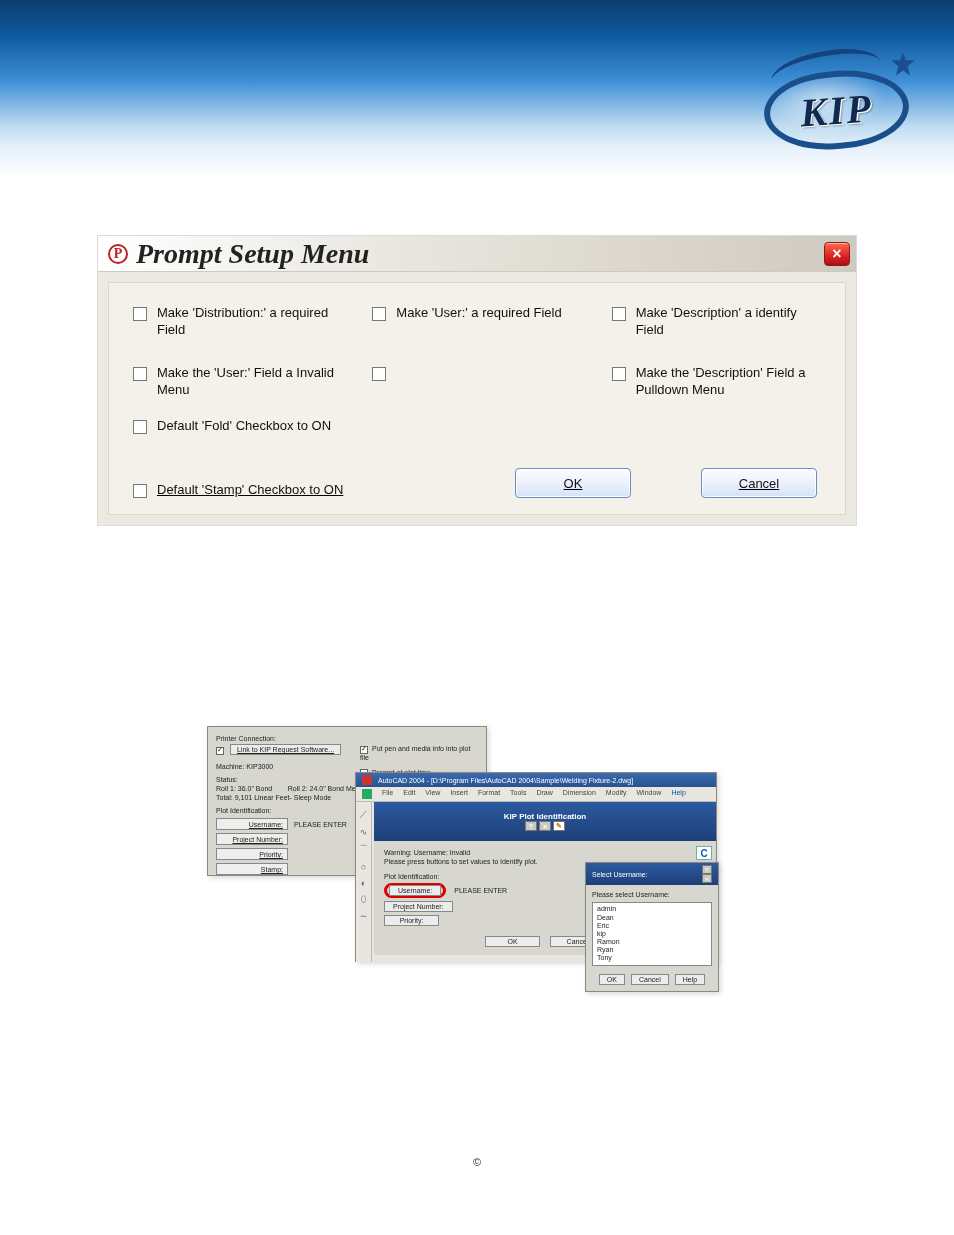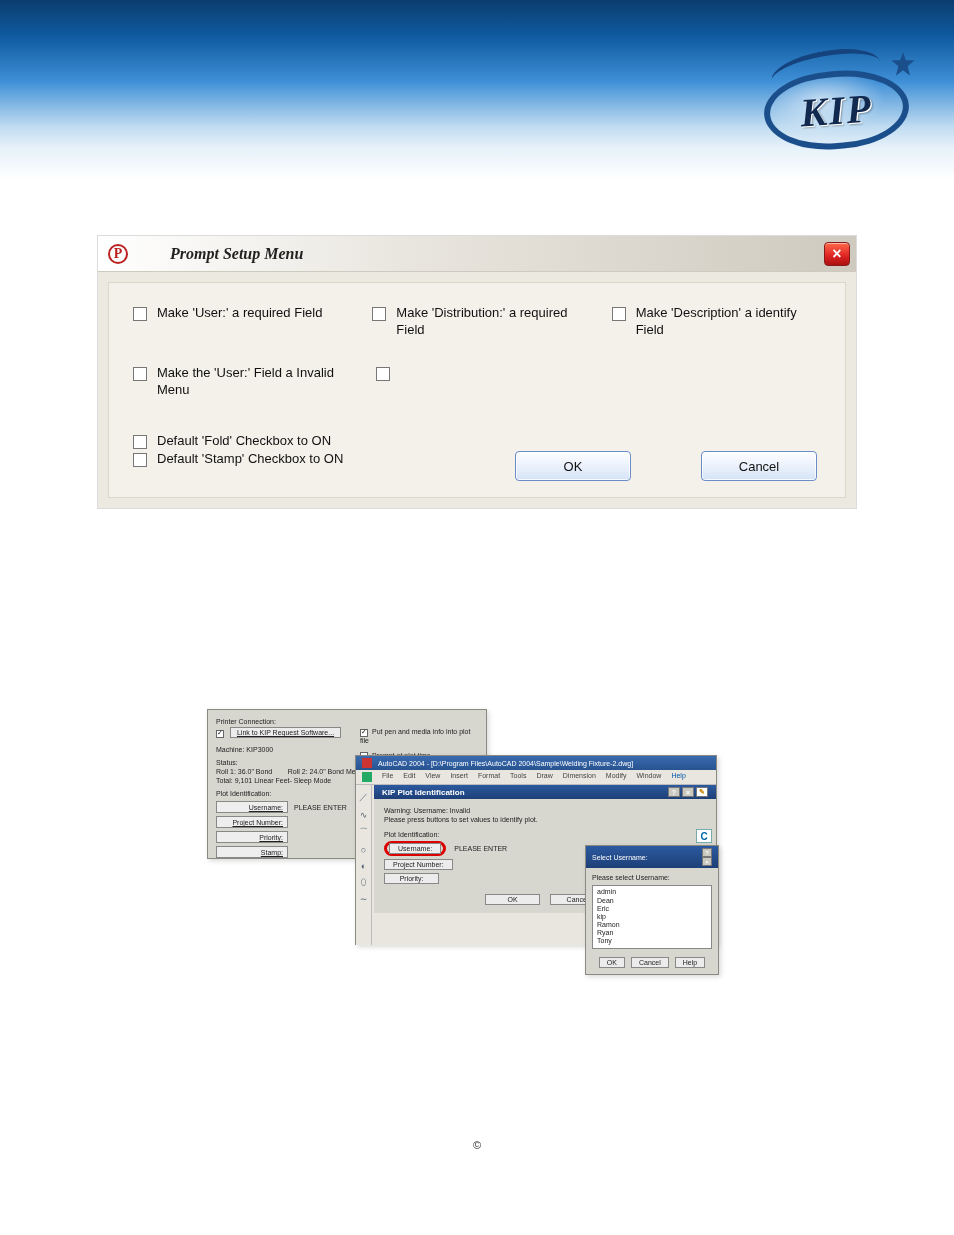--- a/index.html
+++ b/index.html
@@ -72,26 +72,25 @@
   }
   .p-icon {
     width:20px;height:20px;border-radius:50%;
     border:2px solid #b22;
     display:flex;align-items:center;justify-content:center;
     font-weight:bold;color:#b22;font-size:14px;
     margin-right:8px;font-family:"Times New Roman",serif;
   }
   .dlg-title {
     font-family: "Times New Roman", serif;
-    font-size: 16px;
+    font-size: 28px;
     font-weight: bold;
     font-style: italic;
     color:#222;
     flex:1;
-    margin-left:34px;
   }
   .close-btn {
     width:26px;height:24px;
     background: linear-gradient(180deg,#ff6a4a,#d22 60%,#a11);
     border:1px solid #8a1a1a;
     border-radius:4px;
     display:flex;align-items:center;justify-content:center;
     color:#fff;font-weight:bold;font-size:16px;
     box-shadow: inset 0 1px 0 rgba(255,255,255,.5);
   }
@@ -177,22 +176,22 @@
     position:absolute;left:0;top:0;width:16px;height:160px;
     background:#e8e6df;border-right:1px solid #bbb;
     display:flex;flex-direction:column;align-items:center;gap:6px;padding-top:6px;
   }
   .toolcol span{font-size:9px;color:#567;}
   .plotid {
     position:absolute;left:18px;top:0;right:0;
   }
   .plotid-title{
     background:linear-gradient(180deg,#2c5aa0,#1d3f77);
-    color:#fff;font-size:8px;font-weight:bold;padding:2px 8px;
-    display:flex;justify-content:space-between;align-items:center;
+    color:#fff;font-size:8px;font-weight:bold;padding:10px 8px;
+    display:flex;justify-content:space-between;align-items:center;flex-direction:column;
   }
   .plotid-title .winicons{display:flex;gap:2px;}
   .winicons span{width:12px;height:10px;background:#c9c9c0;border:1px solid #777;font-size:7px;display:flex;align-items:center;justify-content:center;}
   .plotid-body{ background:#d7d7d0;padding:8px 10px;font-size:7px; }
   .plotid-body .warn{margin-bottom:6px;line-height:1.25;}
   .circled {
     border:3px solid #d00;border-radius:14px;
     display:inline-block;padding:1px 2px;
   }
   .plotid-body .row{display:flex;gap:8px;margin:3px 0;align-items:center;}
@@ -247,50 +246,54 @@
     <div class="dlg-title">Prompt Setup Menu</div>
     <div class="close-btn">
       <span>×</span>
     </div>
   </div>
   <div class="dlg-body">
 
     <div class="check-row">
       <label class="check-item">
         <span class="cbox"></span>
+        <span>Make 'Distribution:' a required Field</span>
+      </label>
+      <label class="check-item">
+        <span class="cbox"></span>
         <span>Make 'User:' a required Field</span>
       </label>
       <label class="check-item">
         <span class="cbox"></span>
-        <span>Make 'Distribution:' a required Field</span>
-      </label>
-      <label class="check-item">
-        <span class="cbox"></span>
         <span>Make 'Description' a identify Field</span>
       </label>
     </div>
 
     <div class="check-row">
       <label class="check-item">
         <span class="cbox"></span>
         <span>Make the 'User:' Field a Invalid Menu</span>
       </label>
       <label class="check-item">
         <span class="cbox"></span>
       </label>
-    </div>
-
-    <div class="check-row" style="margin-top:34px;text-align:right;">
+      <label class="check-item">
+        <span class="cbox"></span>
+        <span>Make the 'Description' Field a Pulldown Menu</span>
+      </label>
+    </div>
+
+    <div class="check-row" style="margin-top:19px;text-align:right;">
       <label class="check-item" style="width:40%;">
         <span class="cbox"></span>
         <span>Default 'Fold' Checkbox to ON</span>
       </label>
     </div>
 
-    <div class="btn-row" style="margin-top:2px;align-items:flex-start;">
+    <div class="btn-row" style="margin-top:34px;align-items:flex-end;text-decoration:underline;">
       <label class="check-item">
         <span class="cbox"></span>
         <span>Default 'Stamp' Checkbox to ON</span>
       </label>
       <div class="btn-area">
         <div class="win-btn">
           <span>OK</span>
         </div>
         <div class="win-btn">
           <span>Cancel</span>

